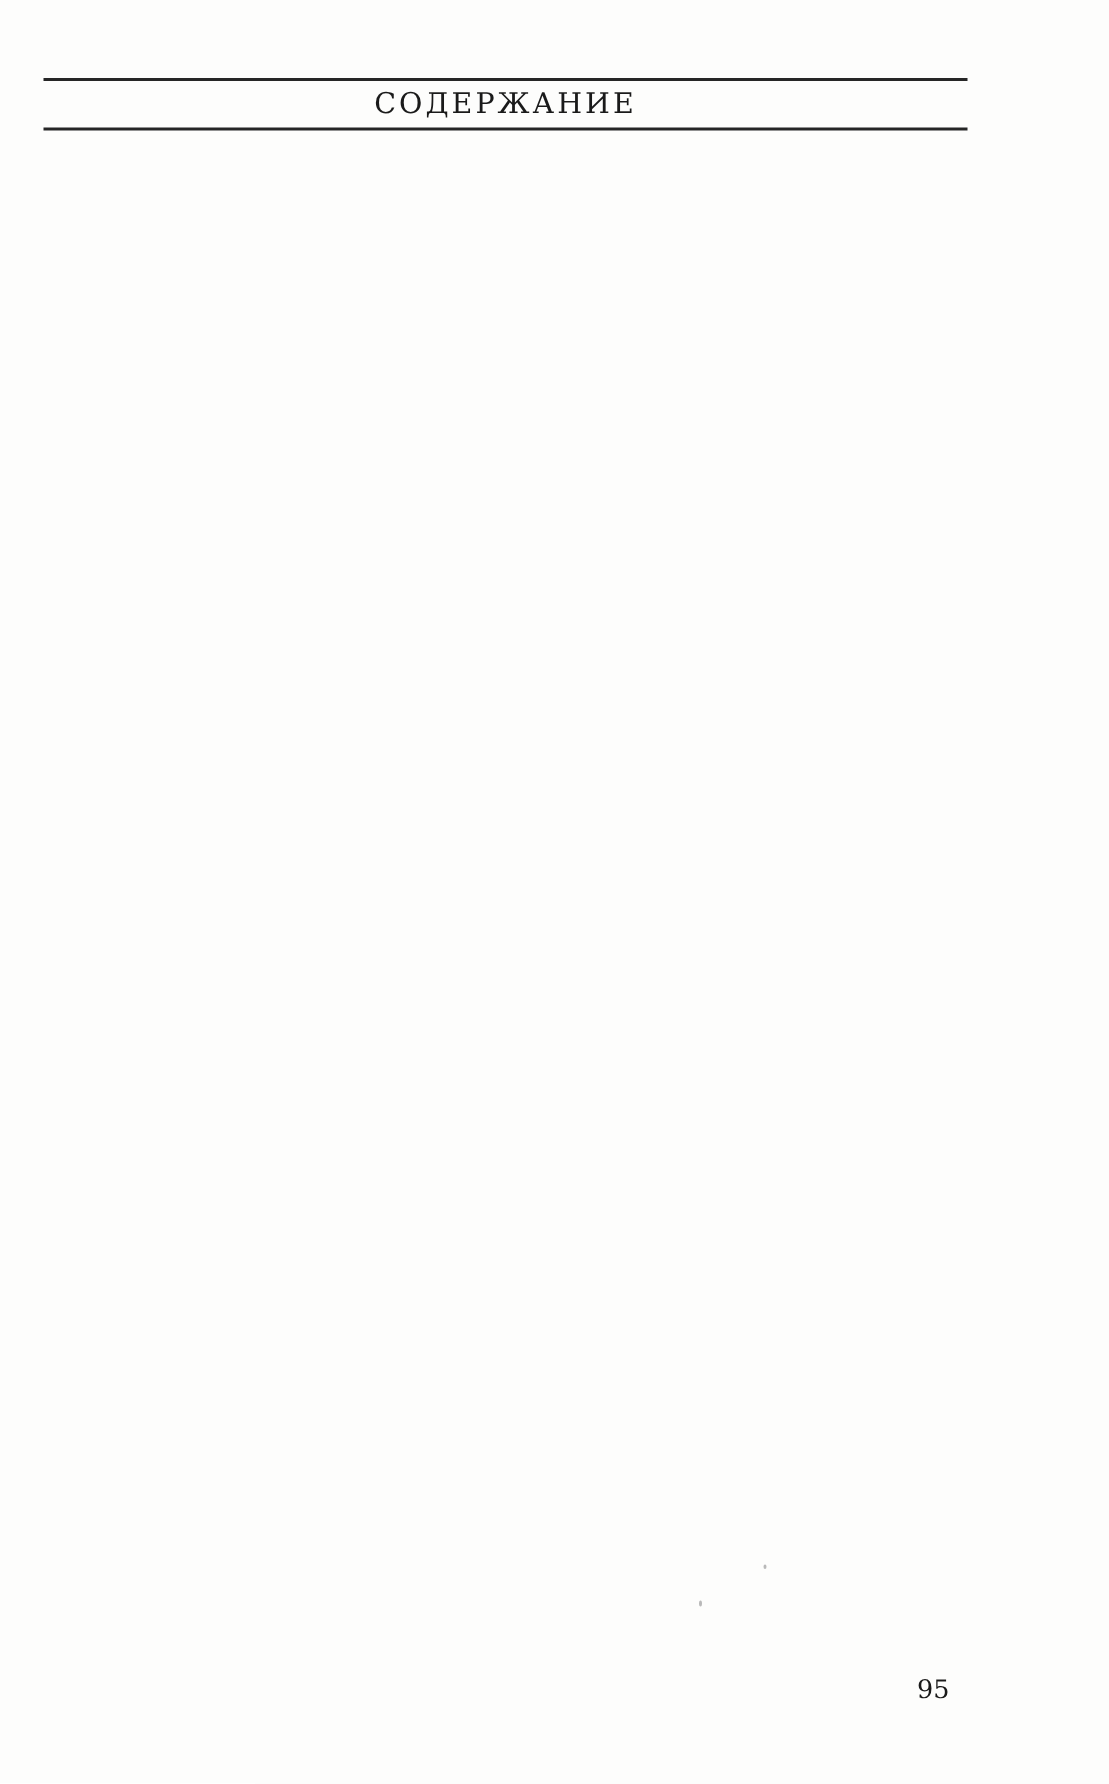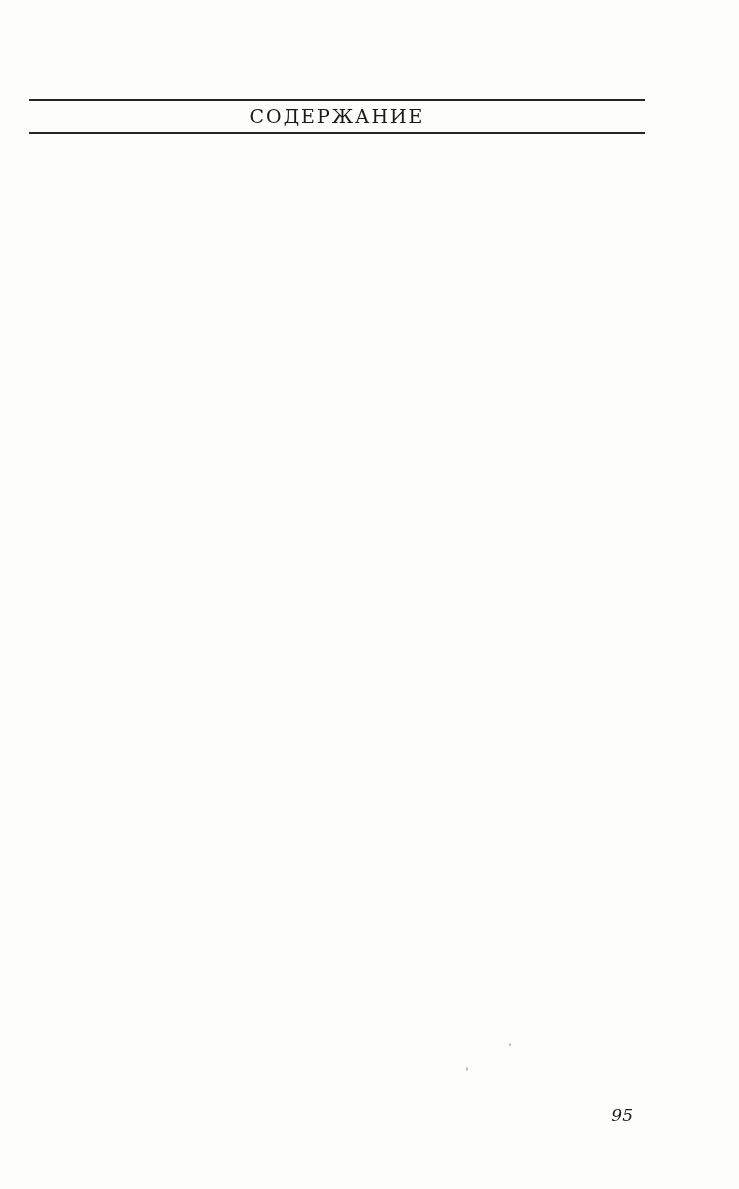--- a/index.html
+++ b/index.html
@@ -22,21 +22,20 @@
     left: 29px;
     top: 52px;
     width: 616px;
   }
   
   .toc-header {
     border-top: 2px solid #262626;
     border-bottom: 2px solid #262626;
     text-align: center;
     padding: 4px 0 5px 0;
-    margin-top: 47px;
   }
   .toc-title {
     font-size: 19px;
     letter-spacing: 2px;
     color: #1a1a1a;
   }
   
   .section { margin-top: 14px; }
   [data-name="toc-sections"] .section:nth-child(1) { margin-top: 16px; }
   [data-name="toc-sections"] .section:nth-child(2) { margin-top: 12px; }
@@ -57,24 +56,23 @@
     white-space: nowrap;
   }
 
   
   .line.entry-lg { font-size: 17px; line-height: 26px; padding-left: 36px; }
 
   
   .folio {
     position: absolute;
     right: 106px;
-    bottom: 64px;
+    bottom: 52px;
     font-size: 17px;
     color: #1a1a1a;
-    font-style: italic;
   }
 
   
   .speck { position: absolute; background: #b9b9b9; border-radius: 50%; }
   .speck.s1 { left: 509px; top: 1043px; width: 2px; height: 3px; }
   .speck.s2 { left: 466px; top: 1067px; width: 2px; height: 4px; }
 </style>
 </head>
 <body>
 

